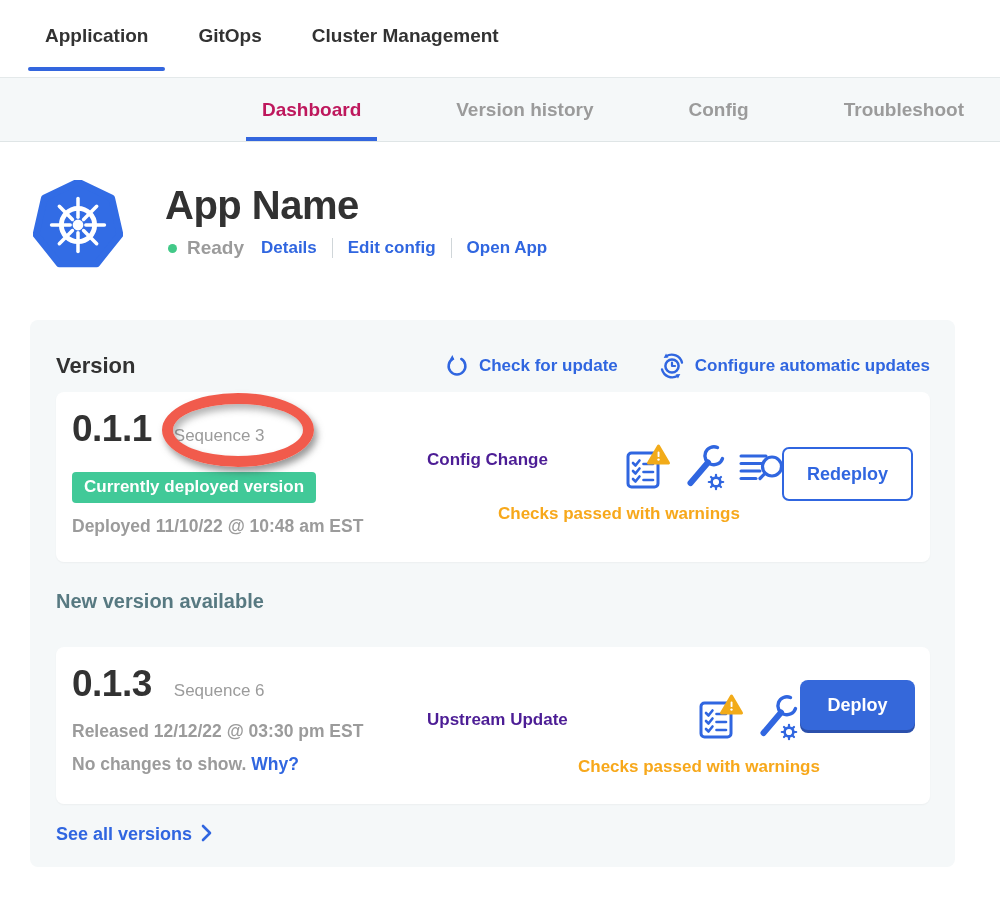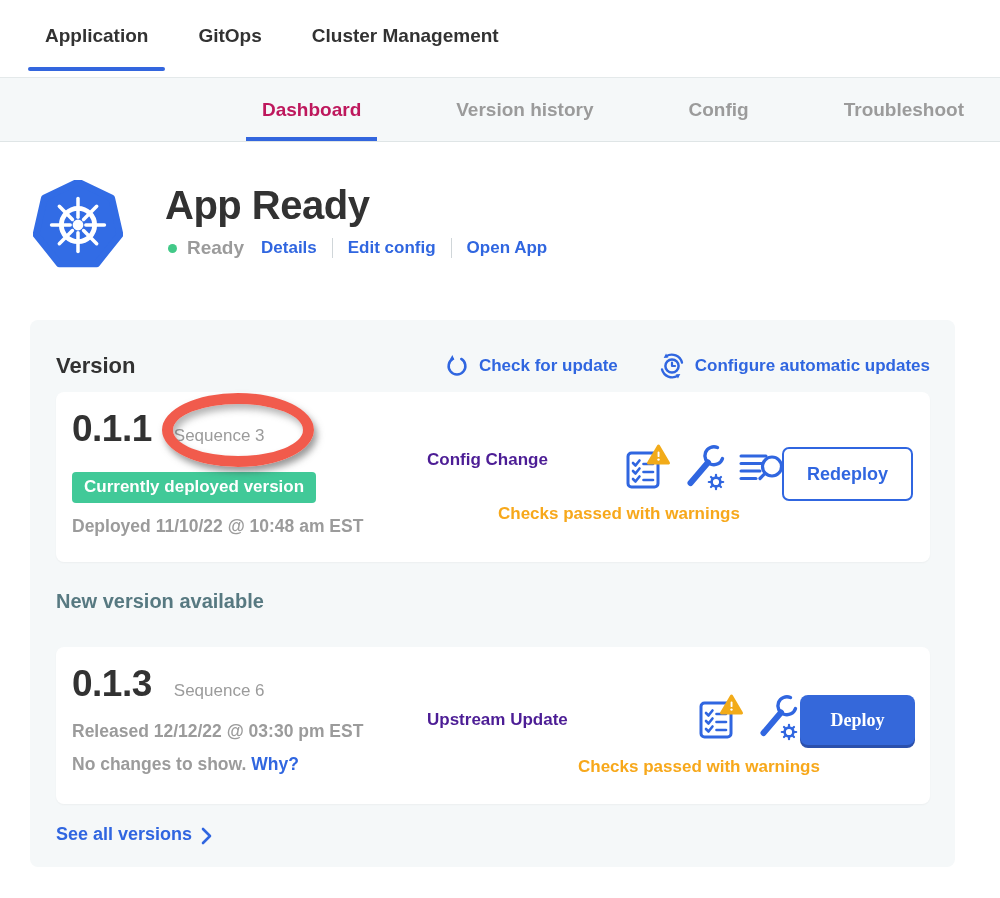--- a/index.html
+++ b/index.html
@@ -52,21 +52,21 @@
   .icons-row{position:absolute;display:flex;align-items:flex-start;gap:12px;}
   .icons-row .st-icon{cursor:pointer;}
   .checks-note{position:absolute;font-size:17px;font-weight:bold;color:#f7a81b;white-space:nowrap;}
   .btn{position:absolute;display:flex;align-items:center;justify-content:center;border-radius:7px;
     font-size:18px;font-weight:bold;cursor:pointer;box-sizing:border-box;
     font-family:"Liberation Sans","DejaVu Sans",sans-serif;}
   .btn-outline{width:131px;height:54px;background:#fff;border:2px solid #3066e0;color:#3066e0;}
   .btn-solid{width:115px;height:50px;background:#3568da;border:none;color:#fff;
     box-shadow:0 3px 0 #2b50ac;border-radius:8px;}
   .new-ver-heading{margin:28px 0 0 0;font-size:20px;font-weight:bold;color:#577981;}
-  .see-all{display:flex;align-items:flex-end;gap:9px;margin-top:20px;font-size:18px;font-weight:bold;
+  .see-all{display:flex;align-items:flex-start;gap:9px;margin-top:20px;font-size:18px;font-weight:bold;
     color:#3066e0;cursor:pointer;width:max-content;}
   
   .annotation-ellipse{position:absolute;left:162px;top:393px;width:152px;height:74px;
     border:11px solid #f15b4c;border-radius:50%;box-sizing:border-box;pointer-events:none;z-index:50;
     box-shadow:3px 5px 7px rgba(70,70,70,.55), inset 3px 5px 7px rgba(70,70,70,.40);}
 </style>
 </head>
 <body>
 
 <nav class="top-nav">
@@ -92,21 +92,21 @@
         <line x1="50.7" y1="51.7" x2="64.1" y2="65.1"></line>
       <line x1="45" y1="54" x2="45" y2="73"></line>
         <line x1="39.3" y1="51.7" x2="25.9" y2="65.1"></line>
       <line x1="37" y1="46" x2="18" y2="46"></line>
         <line x1="39.3" y1="40.3" x2="25.9" y2="26.9"></line>
     </g>
     <circle cx="45" cy="46" r="17" fill="none" stroke="#ffffff" stroke-width="5"></circle>
     <circle cx="45" cy="46" r="5.5" fill="#ffffff"></circle>
   </svg>
   <div>
-    <div class="app-title">App Ready</div>
+    <div class="app-title">App Name</div>
     <div class="status-row">
       <span class="status-dot"></span>
       <span class="status-text">Ready</span>
       <a class="hdr-link">Details</a>
       <span class="hdr-div"></span>
       <a class="hdr-link">Edit config</a>
       <span class="hdr-div"></span>
       <a class="hdr-link">Open App</a>
     </div>
   </div>
@@ -236,21 +236,21 @@
             <line x1="37.6" y1="39" x2="40.2" y2="39"></line>
           <line x1="28" y1="34" x2="29.8" y2="35.8"></line>
             <line x1="36.2" y1="42.2" x2="38" y2="44"></line>
           <line x1="38" y1="34" x2="36.2" y2="35.8"></line>
             <line x1="29.8" y1="42.2" x2="28" y2="44"></line>
         </g>
         <circle cx="33" cy="39" r="4.4" stroke="#3066e0" stroke-width="2.6"></circle>
       </svg>
     </div>
 
-    <button class="btn btn-solid" style="left:744px;top:48px;font-family:Liberation Serif, serif;">Deploy</button>
+    <button class="btn btn-solid" style="left:744px;top:33px;">Deploy</button>
 
     <span class="checks-note" style="left:522px;top:110px;">Checks passed with warnings</span>
   </div>
 
   <div class="see-all">
     <span>See all versions</span>
     <svg width="11" height="18" viewBox="0 0 11 18" fill="none">
       <polyline points="2,2 9,9 2,16" stroke="#3066e0" stroke-width="2.6" stroke-linecap="round" stroke-linejoin="round"></polyline>
     </svg>
   </div>

